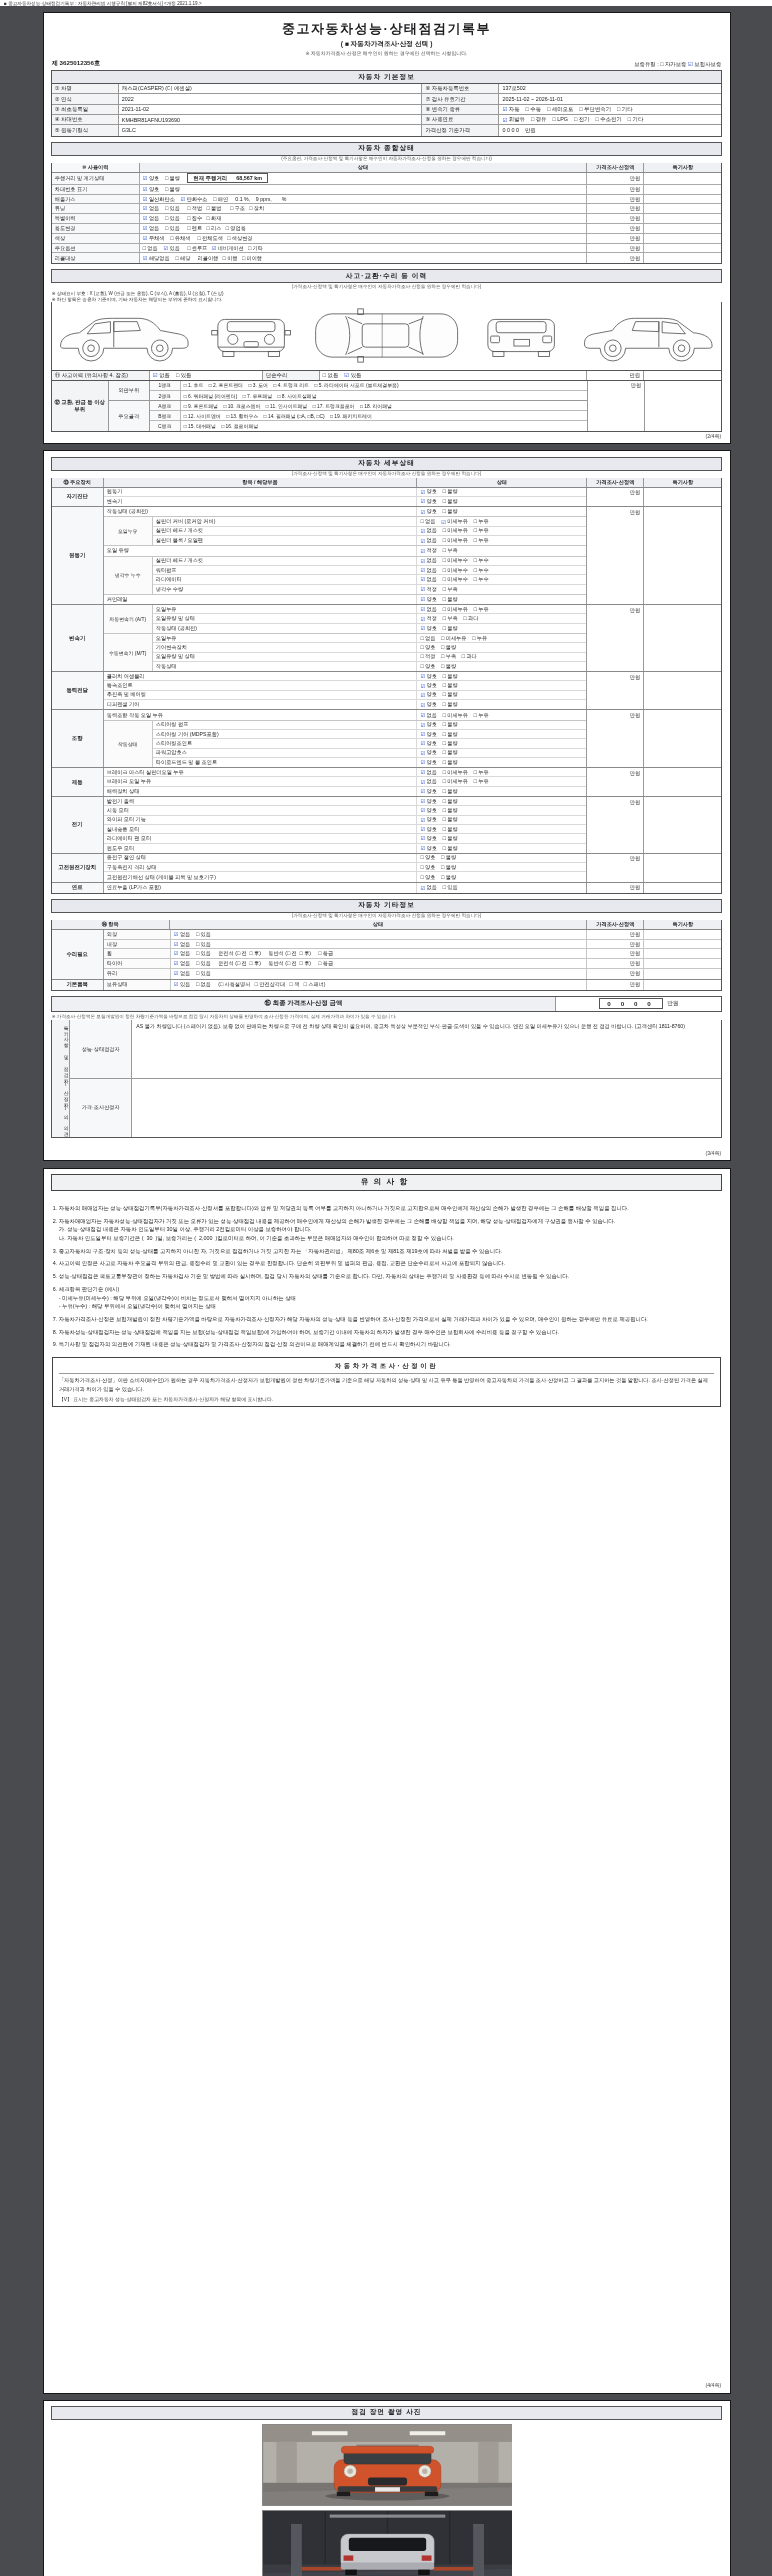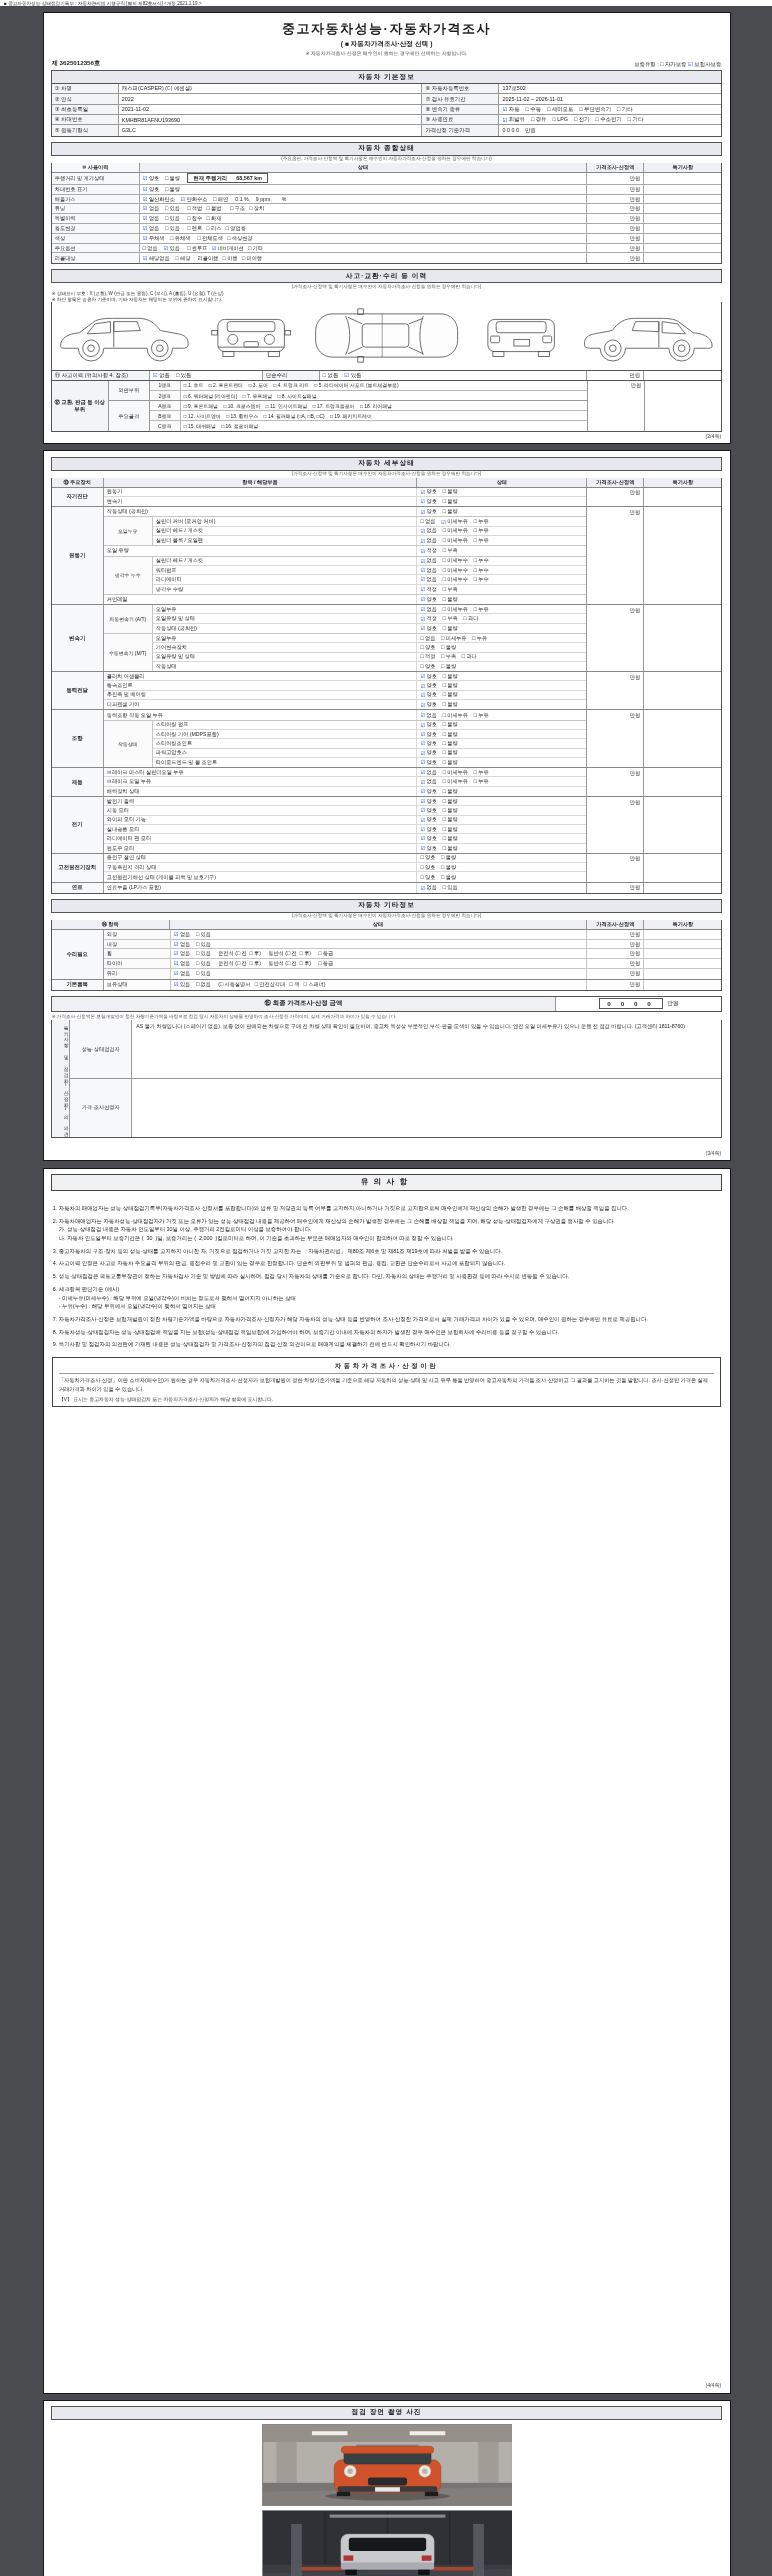--- a/index.html
+++ b/index.html
@@ -142,21 +142,21 @@
   .photo-frame svg { width:249px; height:80px; display:block; }
 </style>
 </head>
 <body>
 
 <div class="topstrip">■ 중고자동차성능·상태점검기록부 : 자동차관리법 시행규칙 [별지 제82호서식] &lt;개정 2021.1.19.&gt;</div>
 
 <div class="wrap">
 
   <section class="panel">
-    <h1 class="title">중고자동차성능·자동차가격조사</h1>
+    <h1 class="title">중고자동차성능·상태점검기록부</h1>
     <div class="subtitle">( ■ 자동차가격조사·산정 선택 )</div>
     <div class="subnote">※ 자동차가격조사·산정은 매수인이 원하는 경우에만 선택하는 사항입니다.</div>
     <div class="docline">
       <div class="docno">제 3625012356호</div>
       <div class="guarantee">보증유형 :   □ 자가보증    <span class="ck">☑</span> 보험사보증</div>
     </div>
 
     <div class="secbar">자동차 기본정보</div>
     <div class="btable">
 

